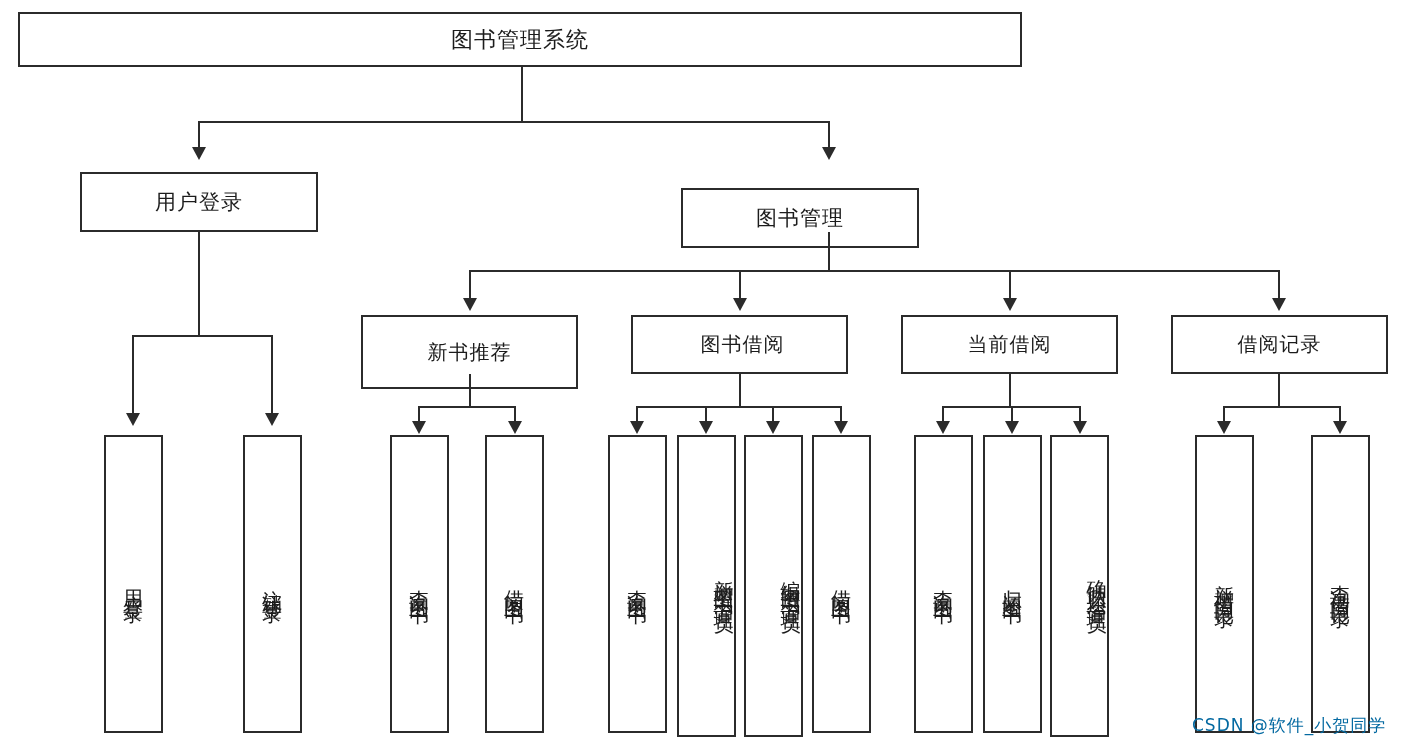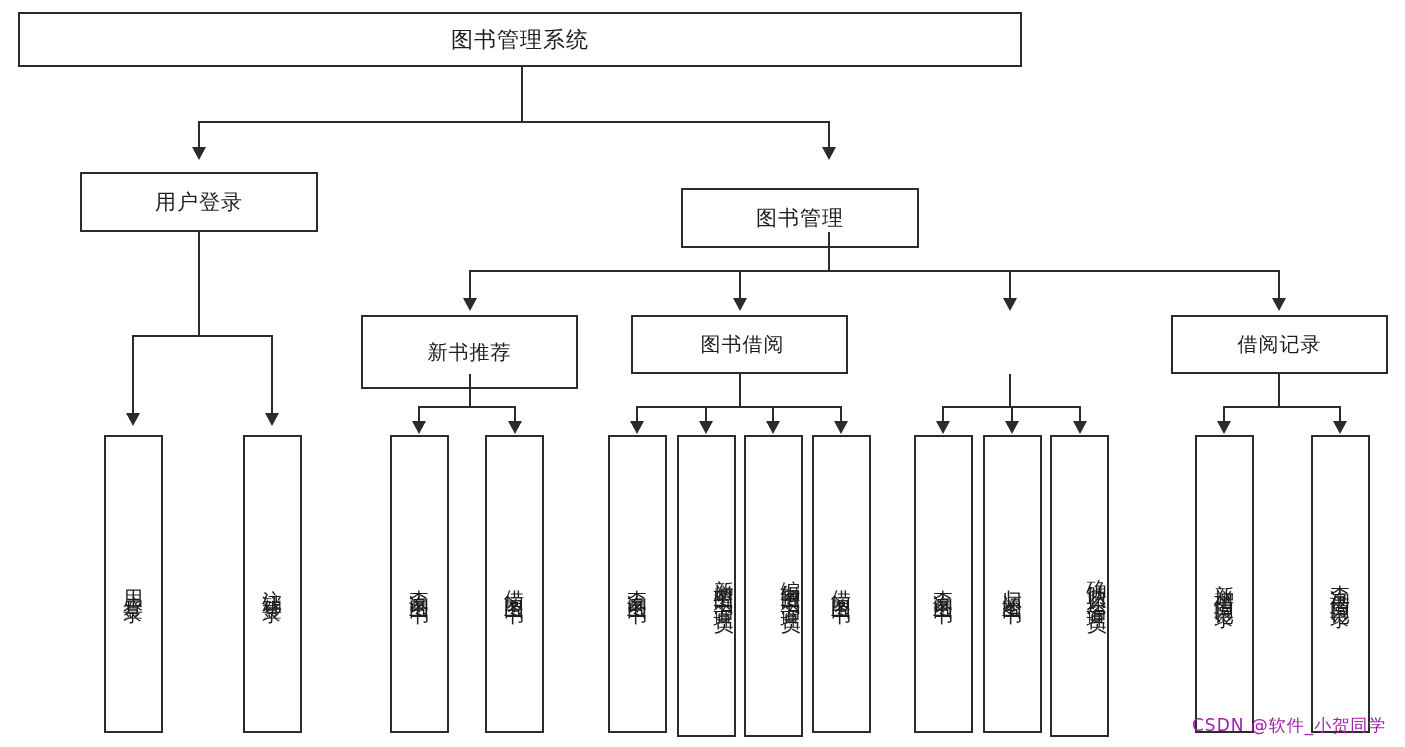--- a/index.html
+++ b/index.html
@@ -54,21 +54,21 @@
   .arrow{
     position:absolute;
     width:0;height:0;
     border-left:7px solid transparent;
     border-right:7px solid transparent;
     border-top:13px solid #2b2b2b;
   }
   .watermark{
     position:absolute;
     font-size:17px;
-    color:#a21caf;
+    color:#0369a1;
     letter-spacing:1px;
     white-space:nowrap;
     font-family:"DejaVu Sans","Liberation Sans",sans-serif;
   }
 </style>
 </head>
 <body>
 
 <div id="canvas">
 
@@ -99,20 +99,21 @@
   <div class="arrow" style="left:463px;top:298px;"></div>
   <div class="ln vline" style="left:739px;top:270px;height:30px;"></div>
   <div class="arrow" style="left:733px;top:298px;"></div>
   <div class="ln vline" style="left:1009px;top:270px;height:30px;"></div>
   <div class="arrow" style="left:1003px;top:298px;"></div>
   <div class="ln vline" style="left:1278px;top:270px;height:30px;"></div>
   <div class="arrow" style="left:1272px;top:298px;"></div>
 
   <div class="node lvl2" style="left:361px;top:315px;width:217px;height:74px;">新书推荐</div>
   <div class="node lvl2" style="left:631px;top:315px;width:217px;height:59px;padding-left:6px;">图书借阅</div>
+  <div class="node lvl2" style="left:901px;top:315px;width:217px;height:59px;">当前借阅</div>
   <div class="node lvl2" style="left:1171px;top:315px;width:217px;height:59px;">借阅记录</div>
 
   <div class="ln vline" style="left:469px;top:374px;height:32px;"></div>
   <div class="ln hline" style="left:418px;top:406px;width:97px;"></div>
   <div class="ln vline" style="left:418px;top:406px;height:17px;"></div>
   <div class="arrow" style="left:412px;top:421px;"></div>
   <div class="ln vline" style="left:514px;top:406px;height:17px;"></div>
   <div class="arrow" style="left:508px;top:421px;"></div>
 
   <div class="ln vline" style="left:739px;top:374px;height:32px;"></div>

